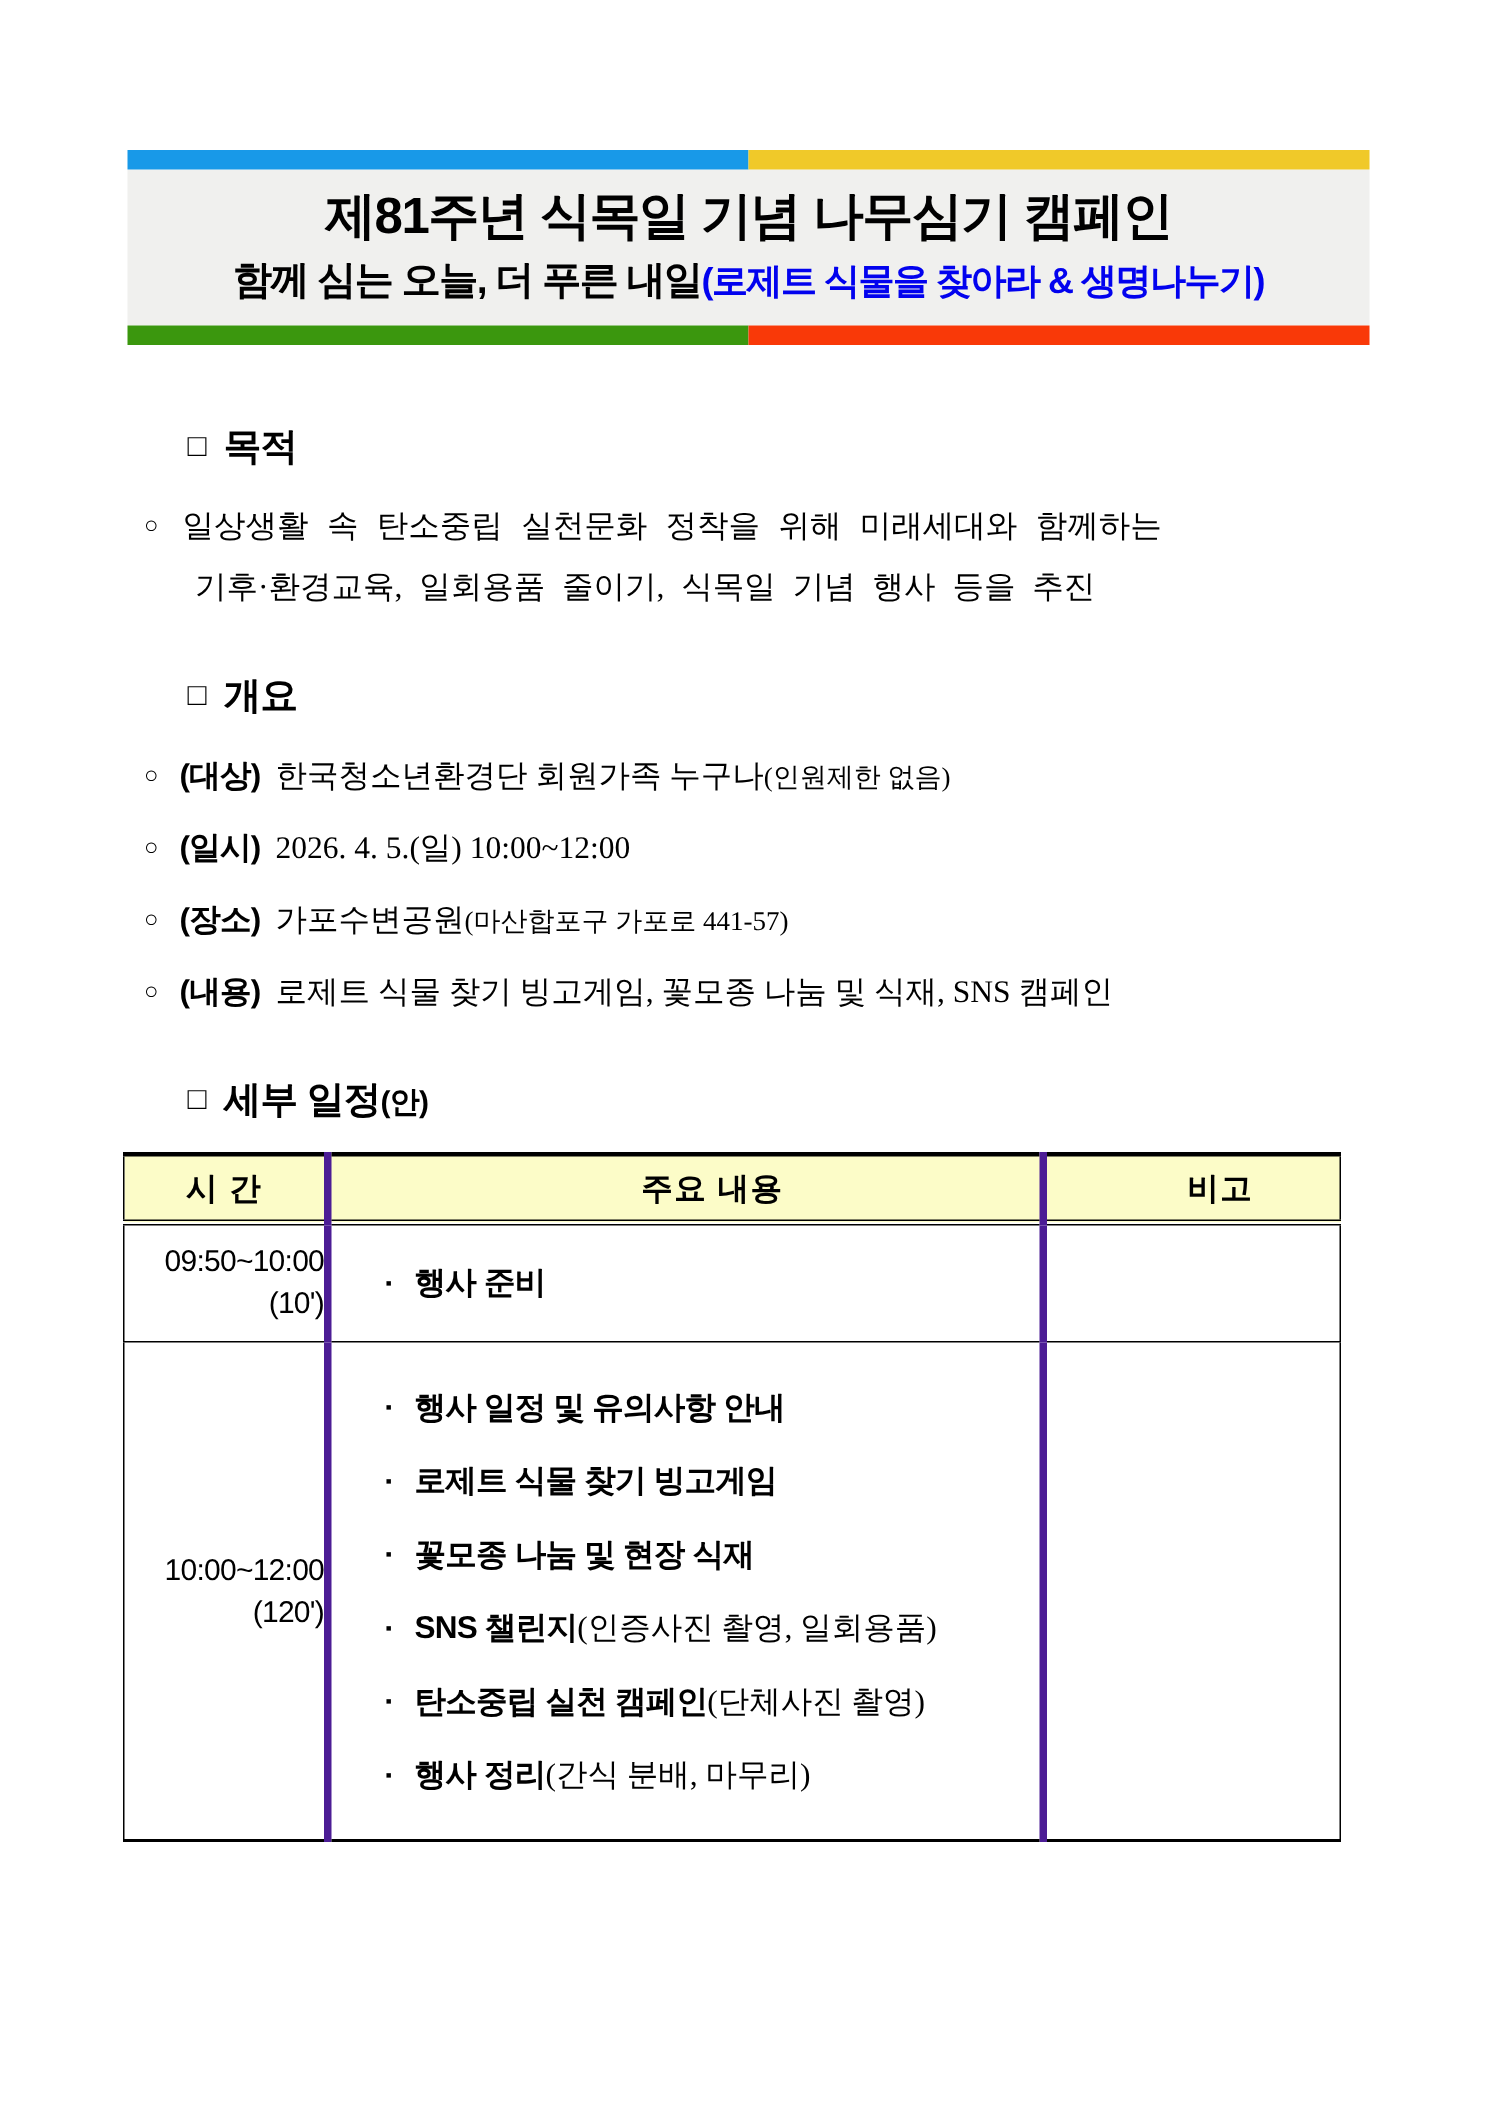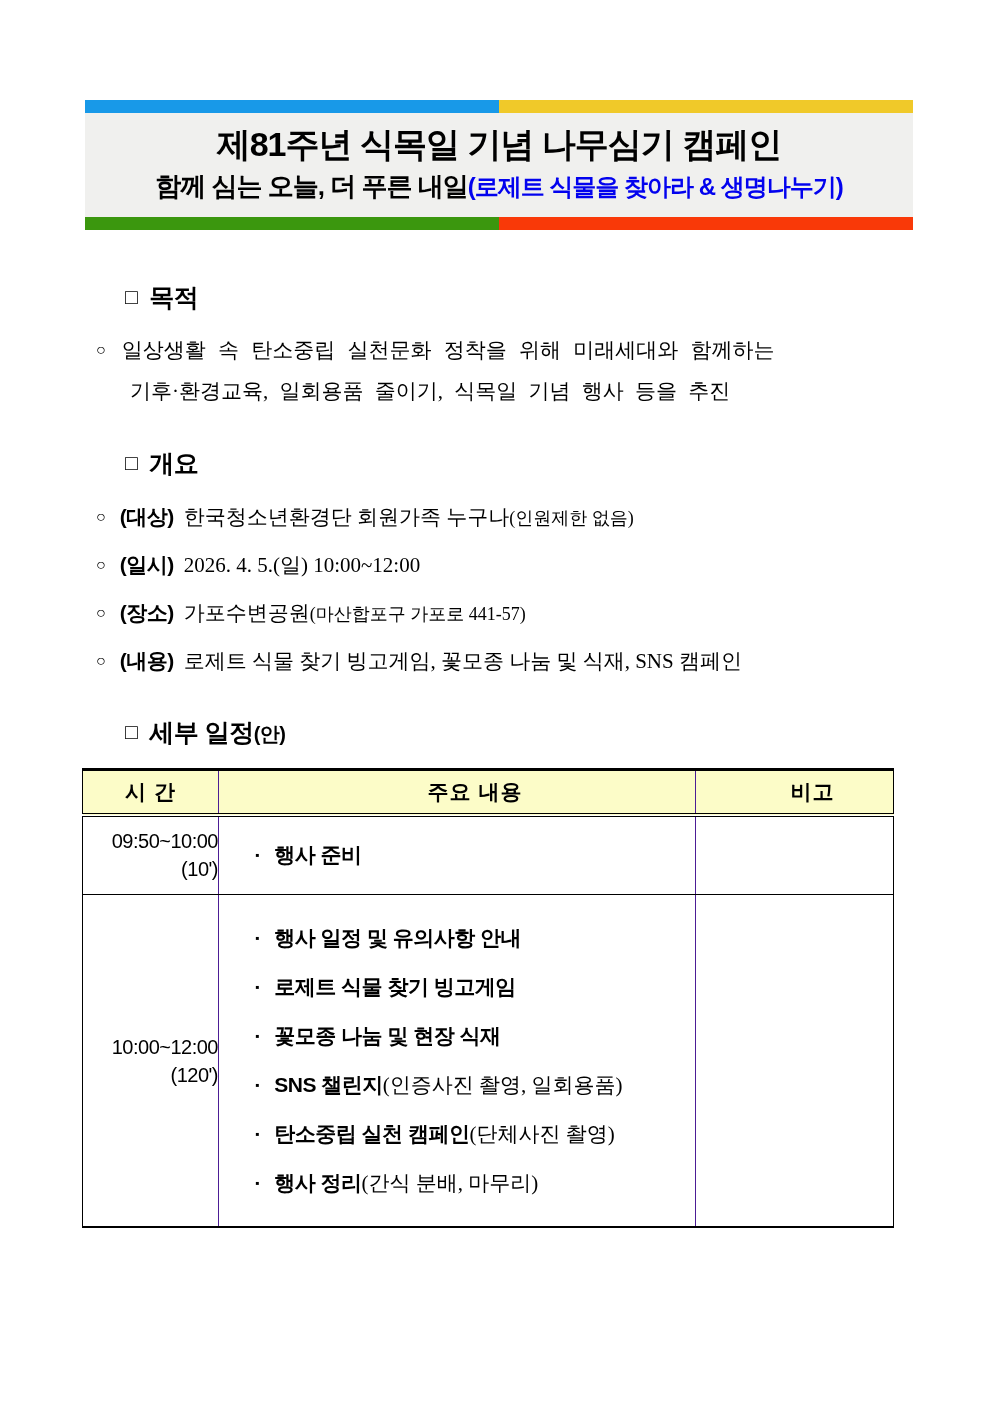--- a/index.html
+++ b/index.html
@@ -62,21 +62,21 @@
     border-left: 1px solid #000; border-right: 1px solid #000; border-radius: 11px;
   }
   .sched-table col.c1 { width: 136px; }
   .sched-table col.c2 { width: 477px; }
   .sched-table col.c3 { width: 198px; }
   .sched-table th {
     background: #FCFCC8; height: 45px;
     font-family: "Liberation Sans", sans-serif; font-weight: 800; font-size: 21px;
     border-bottom: 4px double #000; text-align: center; letter-spacing: 1px;
   }
-  .sched-table th + th, .sched-table td + td { border-left: 1px solid #4c1d95; padding-left: 36px; }
+  .sched-table th + th, .sched-table td + td { border-left: 5px solid #4c1d95; padding-left: 36px; }
   .sched-table tr.row-1 td { height: 80px; border-bottom: 1px solid #000; }
   .sched-table tr.row-2 td { height: 280px; }
   .sched-table td { vertical-align: middle; background: #fff; }
   td.cell-time {
     text-align: right; font-family: "Liberation Sans", sans-serif;
     font-size: 20px; line-height: 1.4; letter-spacing: -0.5px;
   }
   td.cell-content { padding: 8px 6px 8px 16px; }
   .sched-item { display: block; white-space: nowrap; margin: 21px 0; }
   tr.row-1 .sched-item { margin: 0; }

